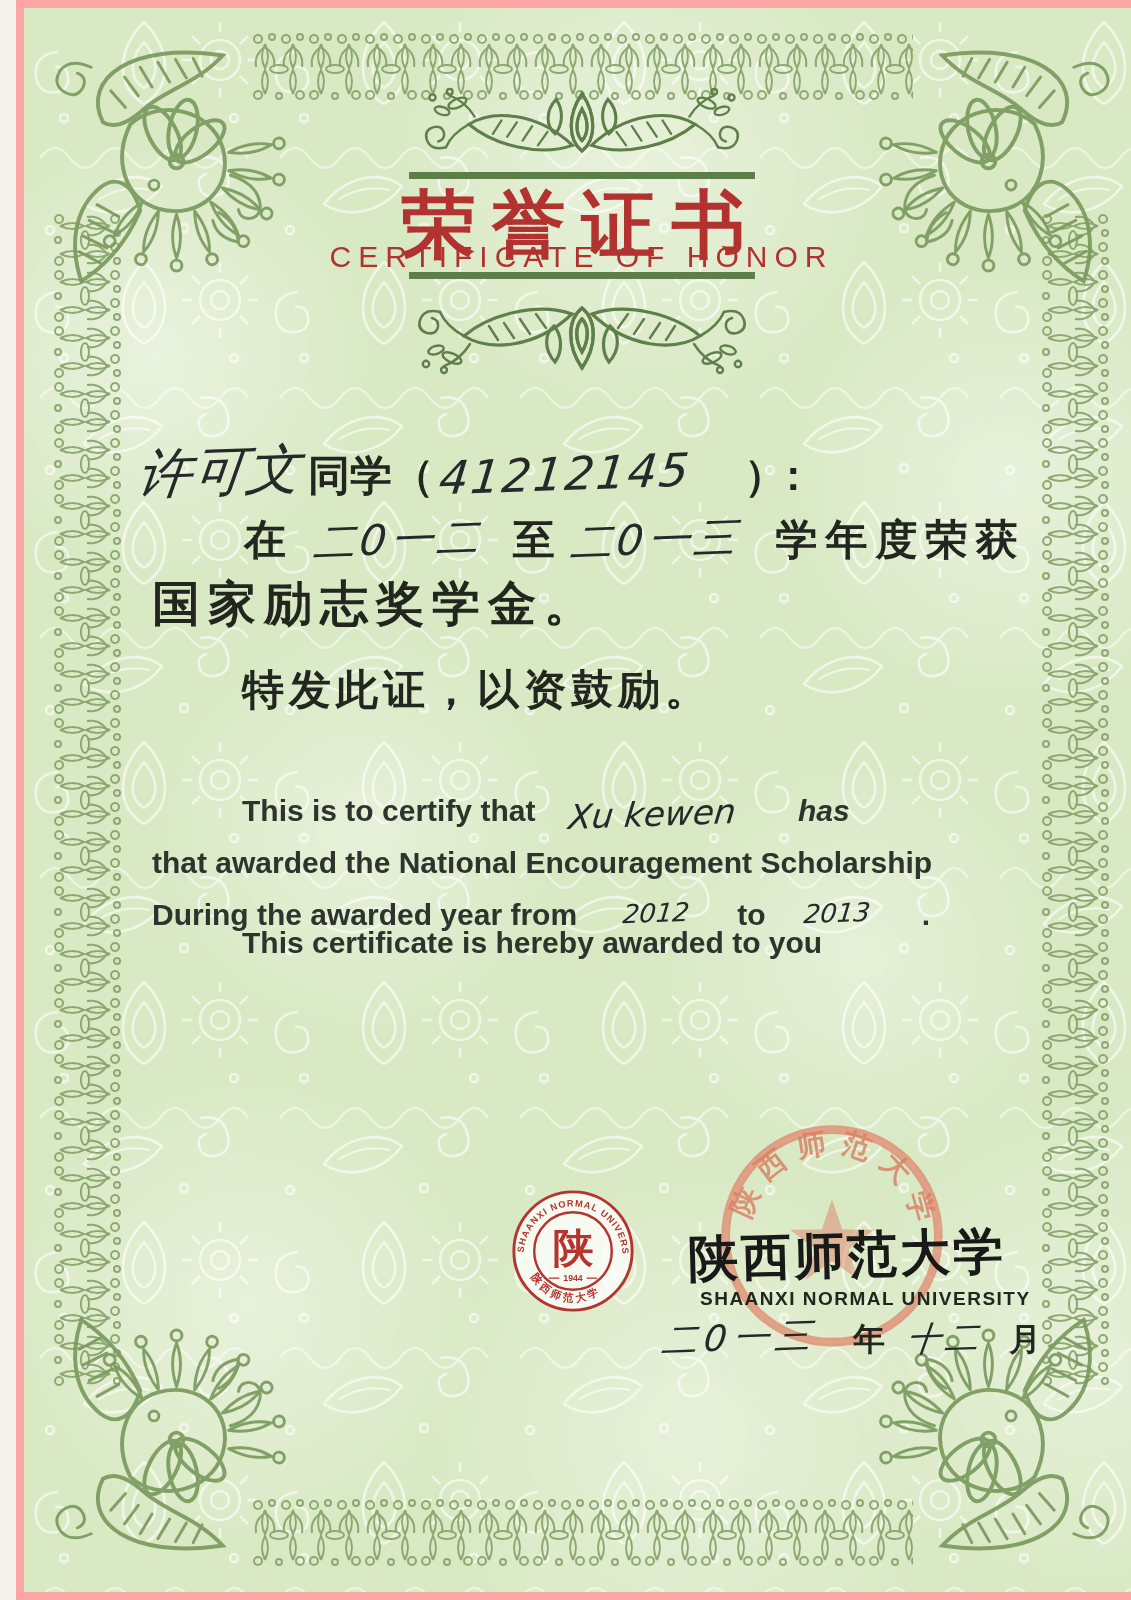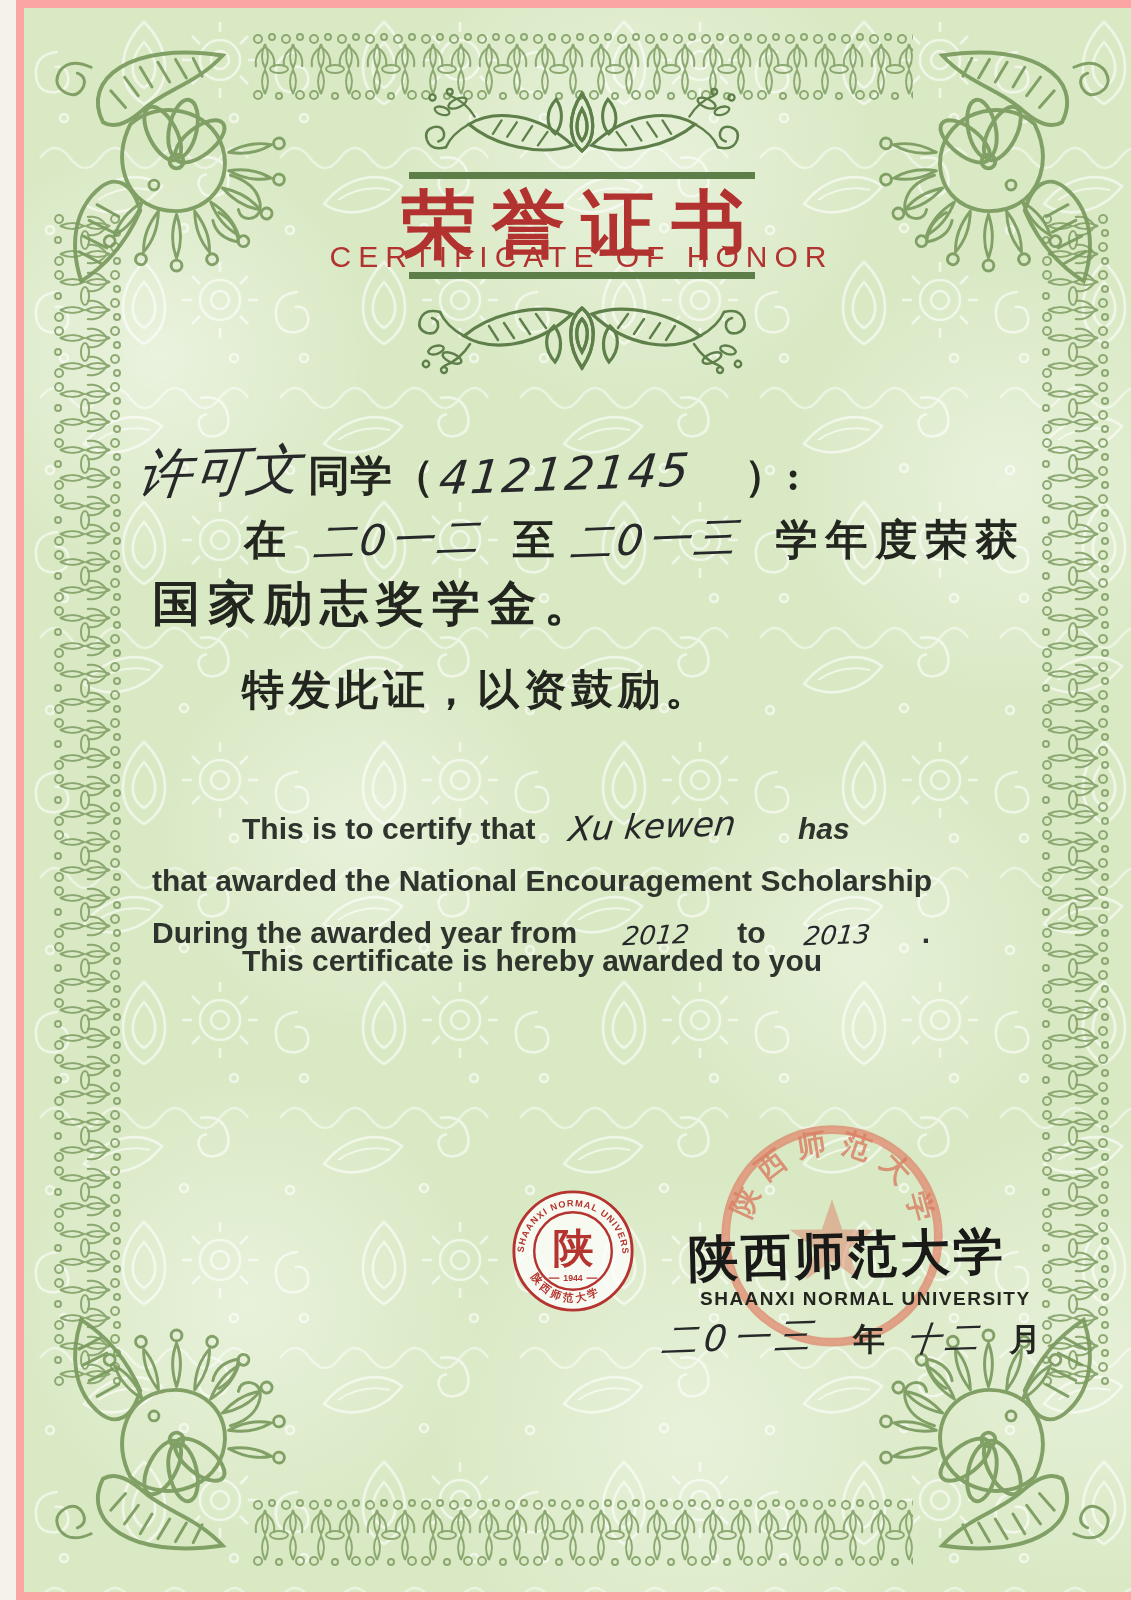--- a/index.html
+++ b/index.html
@@ -20,26 +20,26 @@
   .lace{position:absolute;opacity:.9;}
   .corner{position:absolute;width:265px;height:265px;opacity:.92;}
   .bar{position:absolute;height:7px;background:#5d7e48;}
   .title-cn{position:absolute;left:50%;transform:translateX(-50%);top:176px;
     font-size:74px;font-weight:bold;color:#b23230;letter-spacing:16px;margin-right:-16px;
     white-space:nowrap;font-family:"Liberation Serif",serif;}
   .title-en{position:absolute;left:50%;transform:translateX(-50%);top:240px;
     font-size:30px;color:#b23230;letter-spacing:7px;font-family:"Liberation Sans",sans-serif;
     white-space:nowrap;font-weight:500;}
   .cnline{position:absolute;color:#23261f;white-space:nowrap;display:flex;align-items:baseline;}
-  .cn-print{font-family:Liberation Serif, serif;font-weight:600;}
+  .cn-print{font-family:Liberation Sans, sans-serif;font-weight:600;}
   .hw{font-family:"DejaVu Sans",sans-serif;font-style:italic;display:inline-block;
     transform:skewX(-8deg) rotate(-2deg);color:#26282a;font-weight:500;}
   .enblock{position:absolute;left:136px;width:880px;color:#2e332d;
     font-family:"Liberation Sans",sans-serif;font-weight:bold;font-size:30px;}
-  .enline{display:flex;align-items:flex-end;white-space:nowrap;height:52px;}
+  .enline{display:flex;align-items:flex-start;white-space:nowrap;height:52px;}
   .indent{padding-left:90px;}
   .en-hw{font-size:30px;}
   .calli{position:absolute;left:672px;top:1222px;font-size:50px;font-weight:bold;
     color:#191a18;letter-spacing:3px;transform:rotate(-1.5deg);white-space:nowrap;
     font-family:"Liberation Serif",serif;z-index:4;}
   .uni-en{position:absolute;left:684px;top:1288px;font-size:19px;letter-spacing:1.5px;
     color:#23261f;font-family:"Liberation Sans",sans-serif;font-weight:bold;z-index:4;white-space:nowrap;}
   .dateline{position:absolute;left:646px;top:1314px;display:flex;align-items:baseline;z-index:4;}
   .stamp{position:absolute;left:700px;top:1116px;width:232px;height:232px;opacity:.85;z-index:3;}
   .emblem{position:absolute;left:494px;top:1188px;width:126px;height:126px;z-index:3;}

